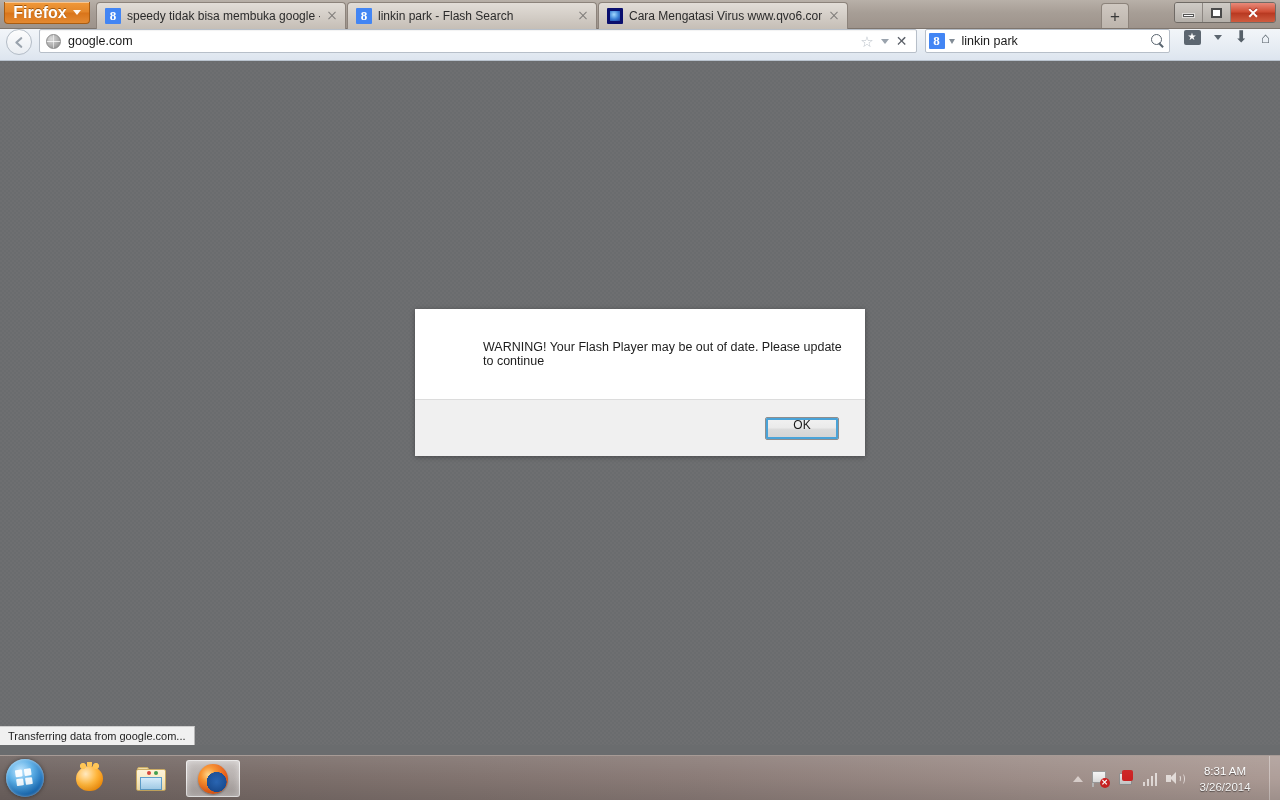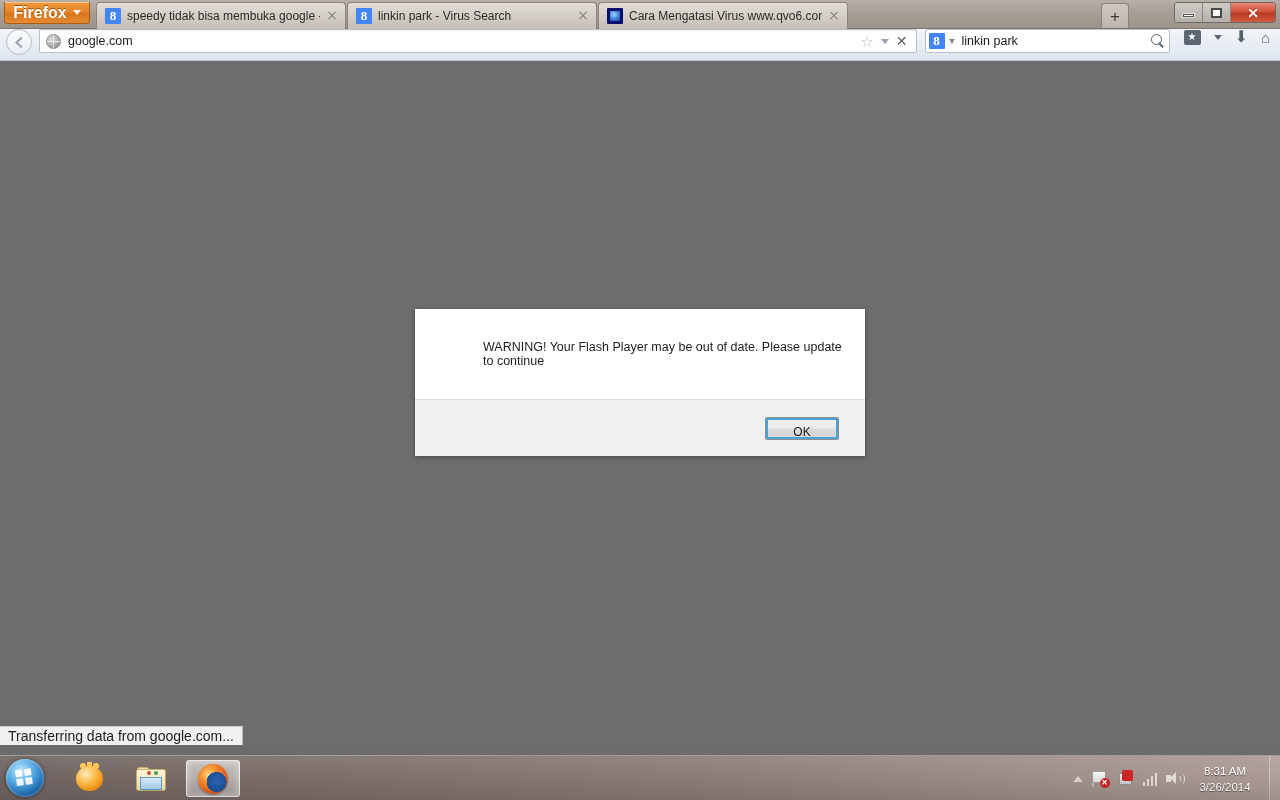--- a/index.html
+++ b/index.html
@@ -216,31 +216,31 @@
     padding-right: 26px;
   }
   .okbtn {
     width: 74px; height: 23px;
     background: linear-gradient(to bottom, #f2f2f2 0%, #eaeaea 48%, #dcdcdc 52%, #d3d3d3 100%);
     border: 1px solid #8e8e8e;
     outline: 2px solid #4aa3d8; outline-offset: -3px;
     border-radius: 2px;
     font-size: 12px; color: #1a1a1a; cursor: pointer;
     font-family: "Liberation Sans", sans-serif;
-    display: flex; align-items: flex-end; justify-content: center;
+    display: flex; align-items: flex-start; justify-content: center;
   }
 
   
   .statusbar {
     position: absolute; left: 0; bottom: 55px; height: 19px;
     max-width: 264px; padding: 0 8px;
     background: #f0f0f0;
     border-top: 1px solid #cdcdcd; border-right: 1px solid #b6b6b6;
     display: flex; align-items: center;
-    font-size: 14px; color: #1d1d1d;
+    font-size: 11px; color: #1d1d1d;
   }
 
   
   .taskbar {
     position: absolute; left: 0; bottom: 0; width: 1280px; height: 45px;
     background: linear-gradient(to right, #6f6461 0%, #7a6d69 22%, #8b7c78 55%, #9d8d88 80%, #ab9a94 100%);
     border-top: 1px solid #a79b96;
   }
   .taskbar::after {
     content: ''; position: absolute; left: 0; top: 0; width: 1280px; height: 45px;
@@ -405,21 +405,21 @@
     <div class="tabstrip">
 
       <div class="tab" style="left:0px; width:250px;">
         <span class="favicon fav-google8">8</span>
         <span class="title">speedy tidak bisa membuka google - ...</span>
         <span class="tclose"></span>
       </div>
 
       <div class="tab" style="left:251px; width:250px;">
         <span class="favicon fav-google8">8</span>
-        <span class="title">linkin park - Virus Search</span>
+        <span class="title">linkin park - Flash Search</span>
         <span class="tclose"></span>
       </div>
 
       <div class="tab" style="left:502px; width:250px;">
         <span class="favicon fav-blue-sq">
             <span class="inner"></span>
           </span>
         <span class="title">Cara Mengatasi Virus www.qvo6.com...</span>
         <span class="tclose"></span>
       </div>

